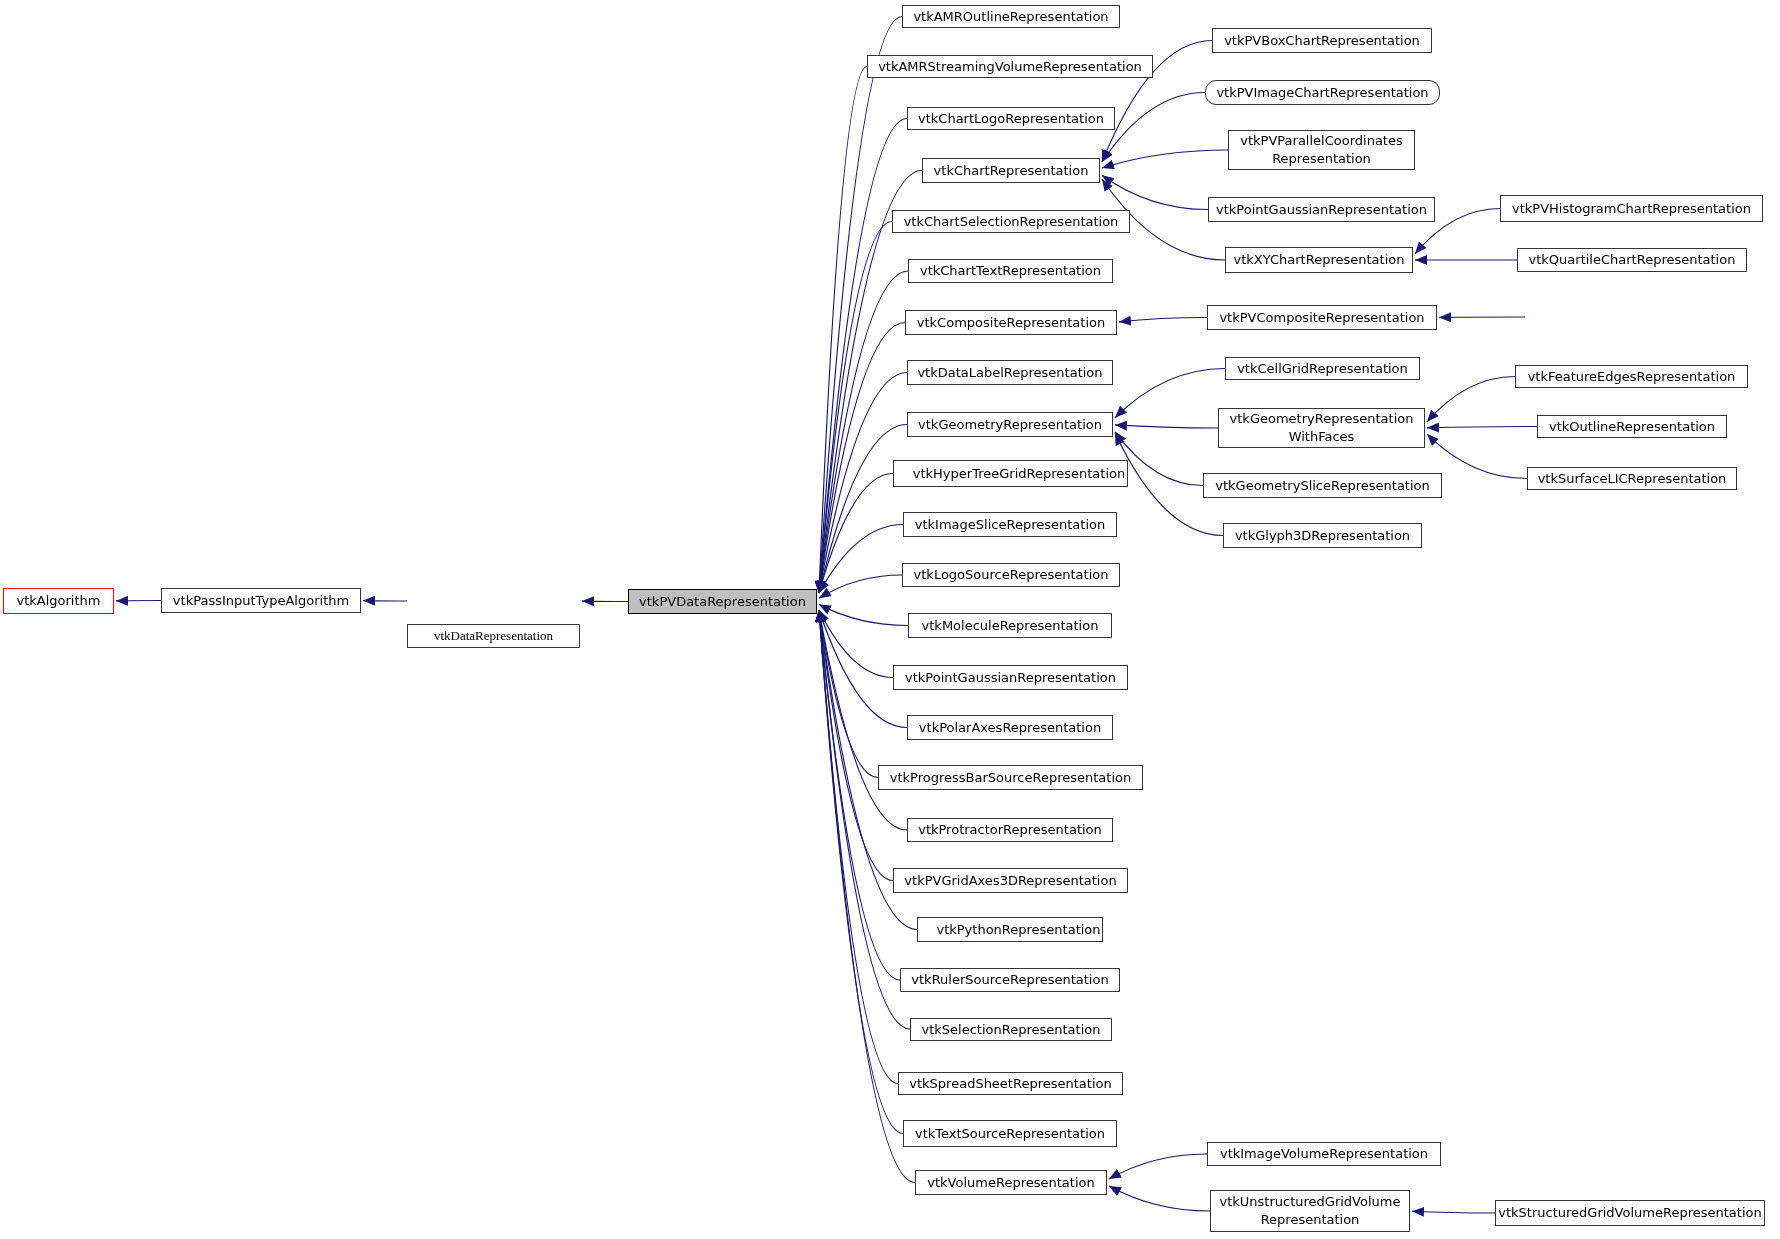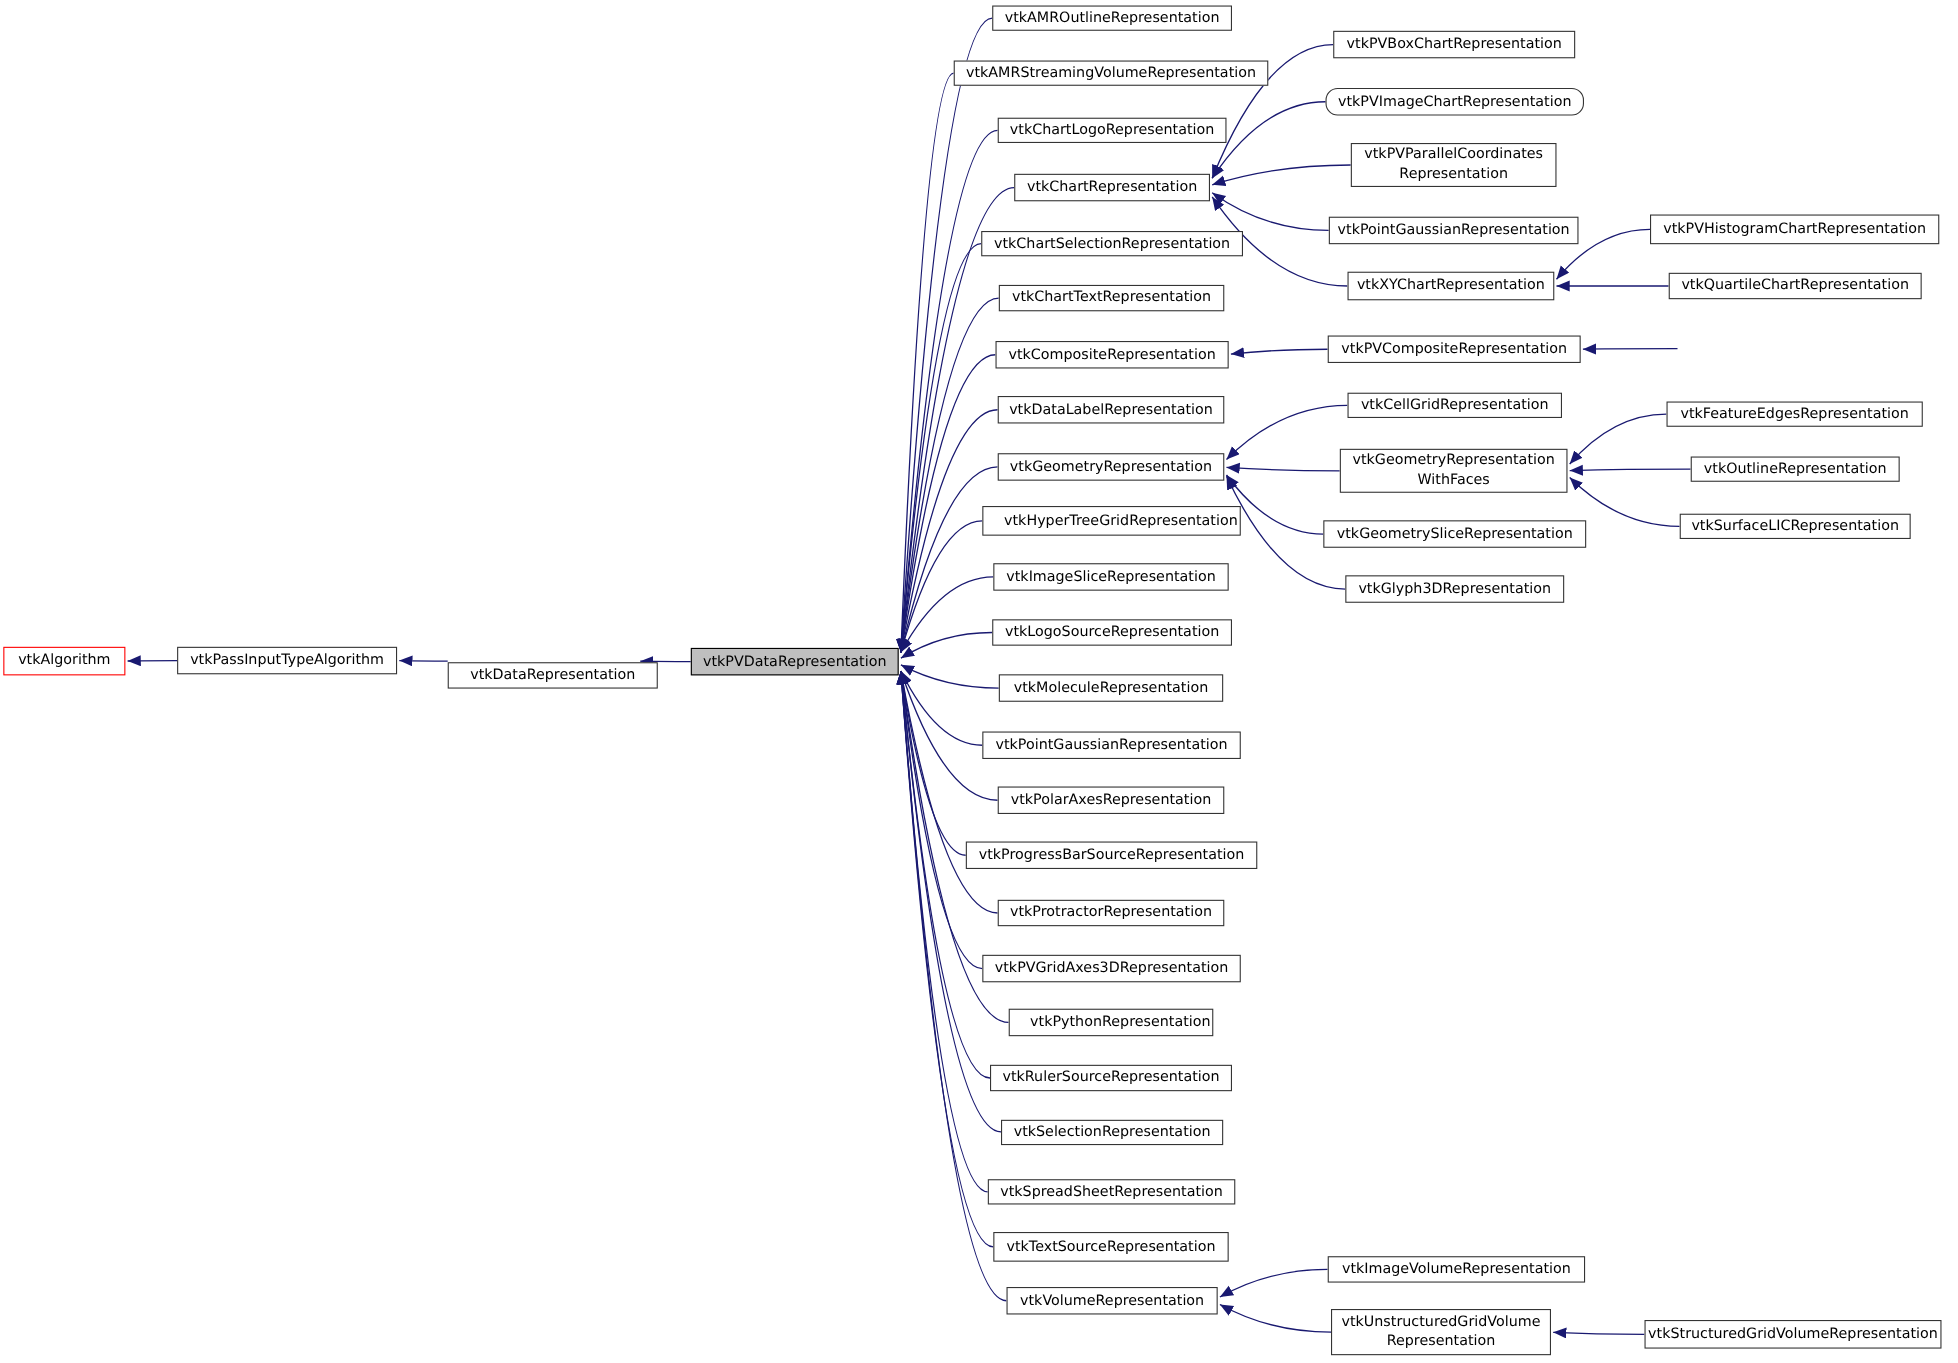--- a/index.html
+++ b/index.html
@@ -74,21 +74,21 @@
       <path d="M 1223 535.5 Q 1163.6 535.5 1115 433" class="edge" marker-end="url(#arrow)"></path>
       <path d="M 1515 376.5 Q 1466.6 376.5 1427 421.82" class="edge" marker-end="url(#arrow)"></path>
       <path d="M 1537 426.5 Q 1476.5 426.5 1427 427.82" class="edge" marker-end="url(#arrow)"></path>
       <path d="M 1527 478.5 Q 1472 478.5 1427 434.06" class="edge" marker-end="url(#arrow)"></path>
       <path d="M 1207 1154 Q 1153.1 1154 1109 1179.08" class="edge" marker-end="url(#arrow)"></path>
       <path d="M 1210 1211 Q 1154.45 1211 1109 1185.92" class="edge" marker-end="url(#arrow)"></path>
       <path d="M 1495 1213 Q 1449.35 1213 1412 1211.24" class="edge" marker-end="url(#arrow)"></path>
     </svg>
 <div class="node alert" style="left: 3px; top: 588px; width: 111px; height: 26px;"><span>vtkAlgorithm</span></div>
     <div class="node" style="left: 161px; top: 588px; width: 200px; height: 25px;"><span>vtkPassInputTypeAlgorithm</span></div>
-    <div class="node" style="left: 407px; top: 602px; width: 191px; height: 24px;"><span>vtkDataRepresentation</span></div>
+    <div class="node" style="left: 407px; top: 624px; width: 173px; height: 24px; font-family: Liberation Serif, serif;"><span>vtkDataRepresentation</span></div>
     <div class="node highlight" style="left: 628px; top: 589px; width: 189px; height: 25px;"><span>vtkPVDataRepresentation</span></div>
     <div class="node" style="left: 902px; top: 5px; width: 218px; height: 23px;"><span>vtkAMROutlineRepresentation</span></div>
     <div class="node" style="left: 867px; top: 55px; width: 286px; height: 23px;"><span>vtkAMRStreamingVolumeRepresentation</span></div>
     <div class="node" style="left: 907px; top: 107px; width: 208px; height: 23px;"><span>vtkChartLogoRepresentation</span></div>
     <div class="node" style="left: 922px; top: 158px; width: 178px; height: 25px;"><span>vtkChartRepresentation</span></div>
     <div class="node" style="left: 892px; top: 210px; width: 238px; height: 23px;"><span>vtkChartSelectionRepresentation</span></div>
     <div class="node" style="left: 908px; top: 259px; width: 205px; height: 24px;"><span>vtkChartTextRepresentation</span></div>
     <div class="node" style="left: 905px; top: 310px; width: 212px; height: 25px;"><span>vtkCompositeRepresentation</span></div>
     <div class="node" style="left: 907px; top: 360px; width: 206px; height: 25px;"><span>vtkDataLabelRepresentation</span></div>
     <div class="node" style="left: 907px; top: 412px; width: 206px; height: 25px;"><span>vtkGeometryRepresentation</span></div>

